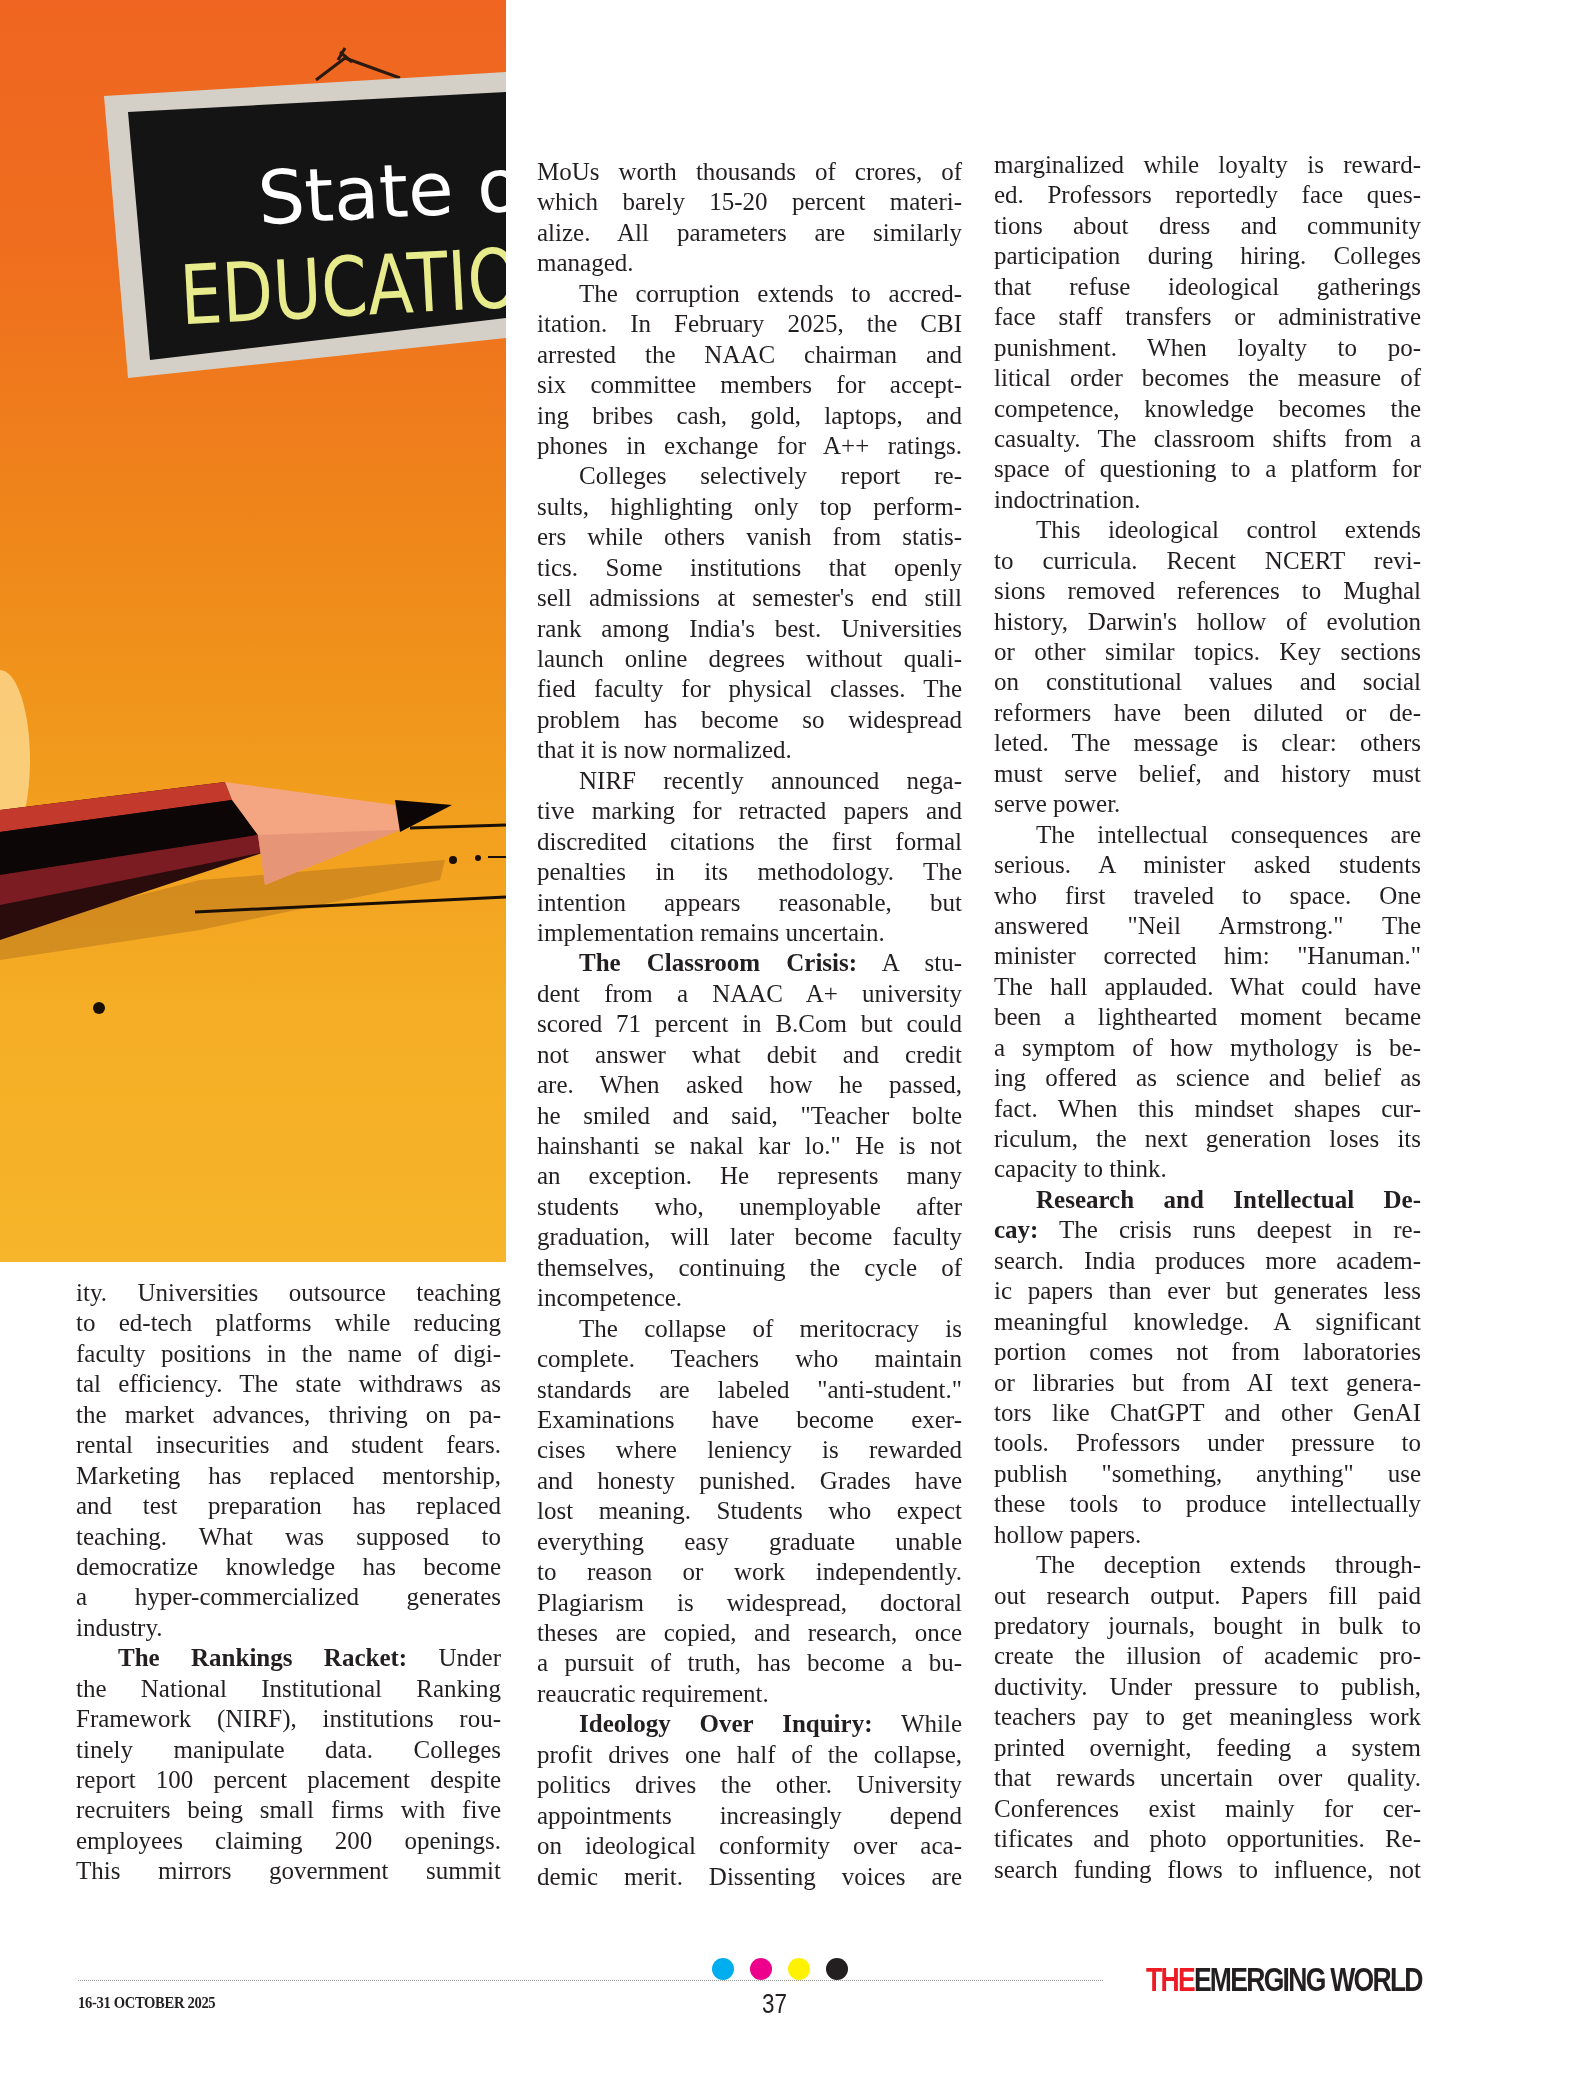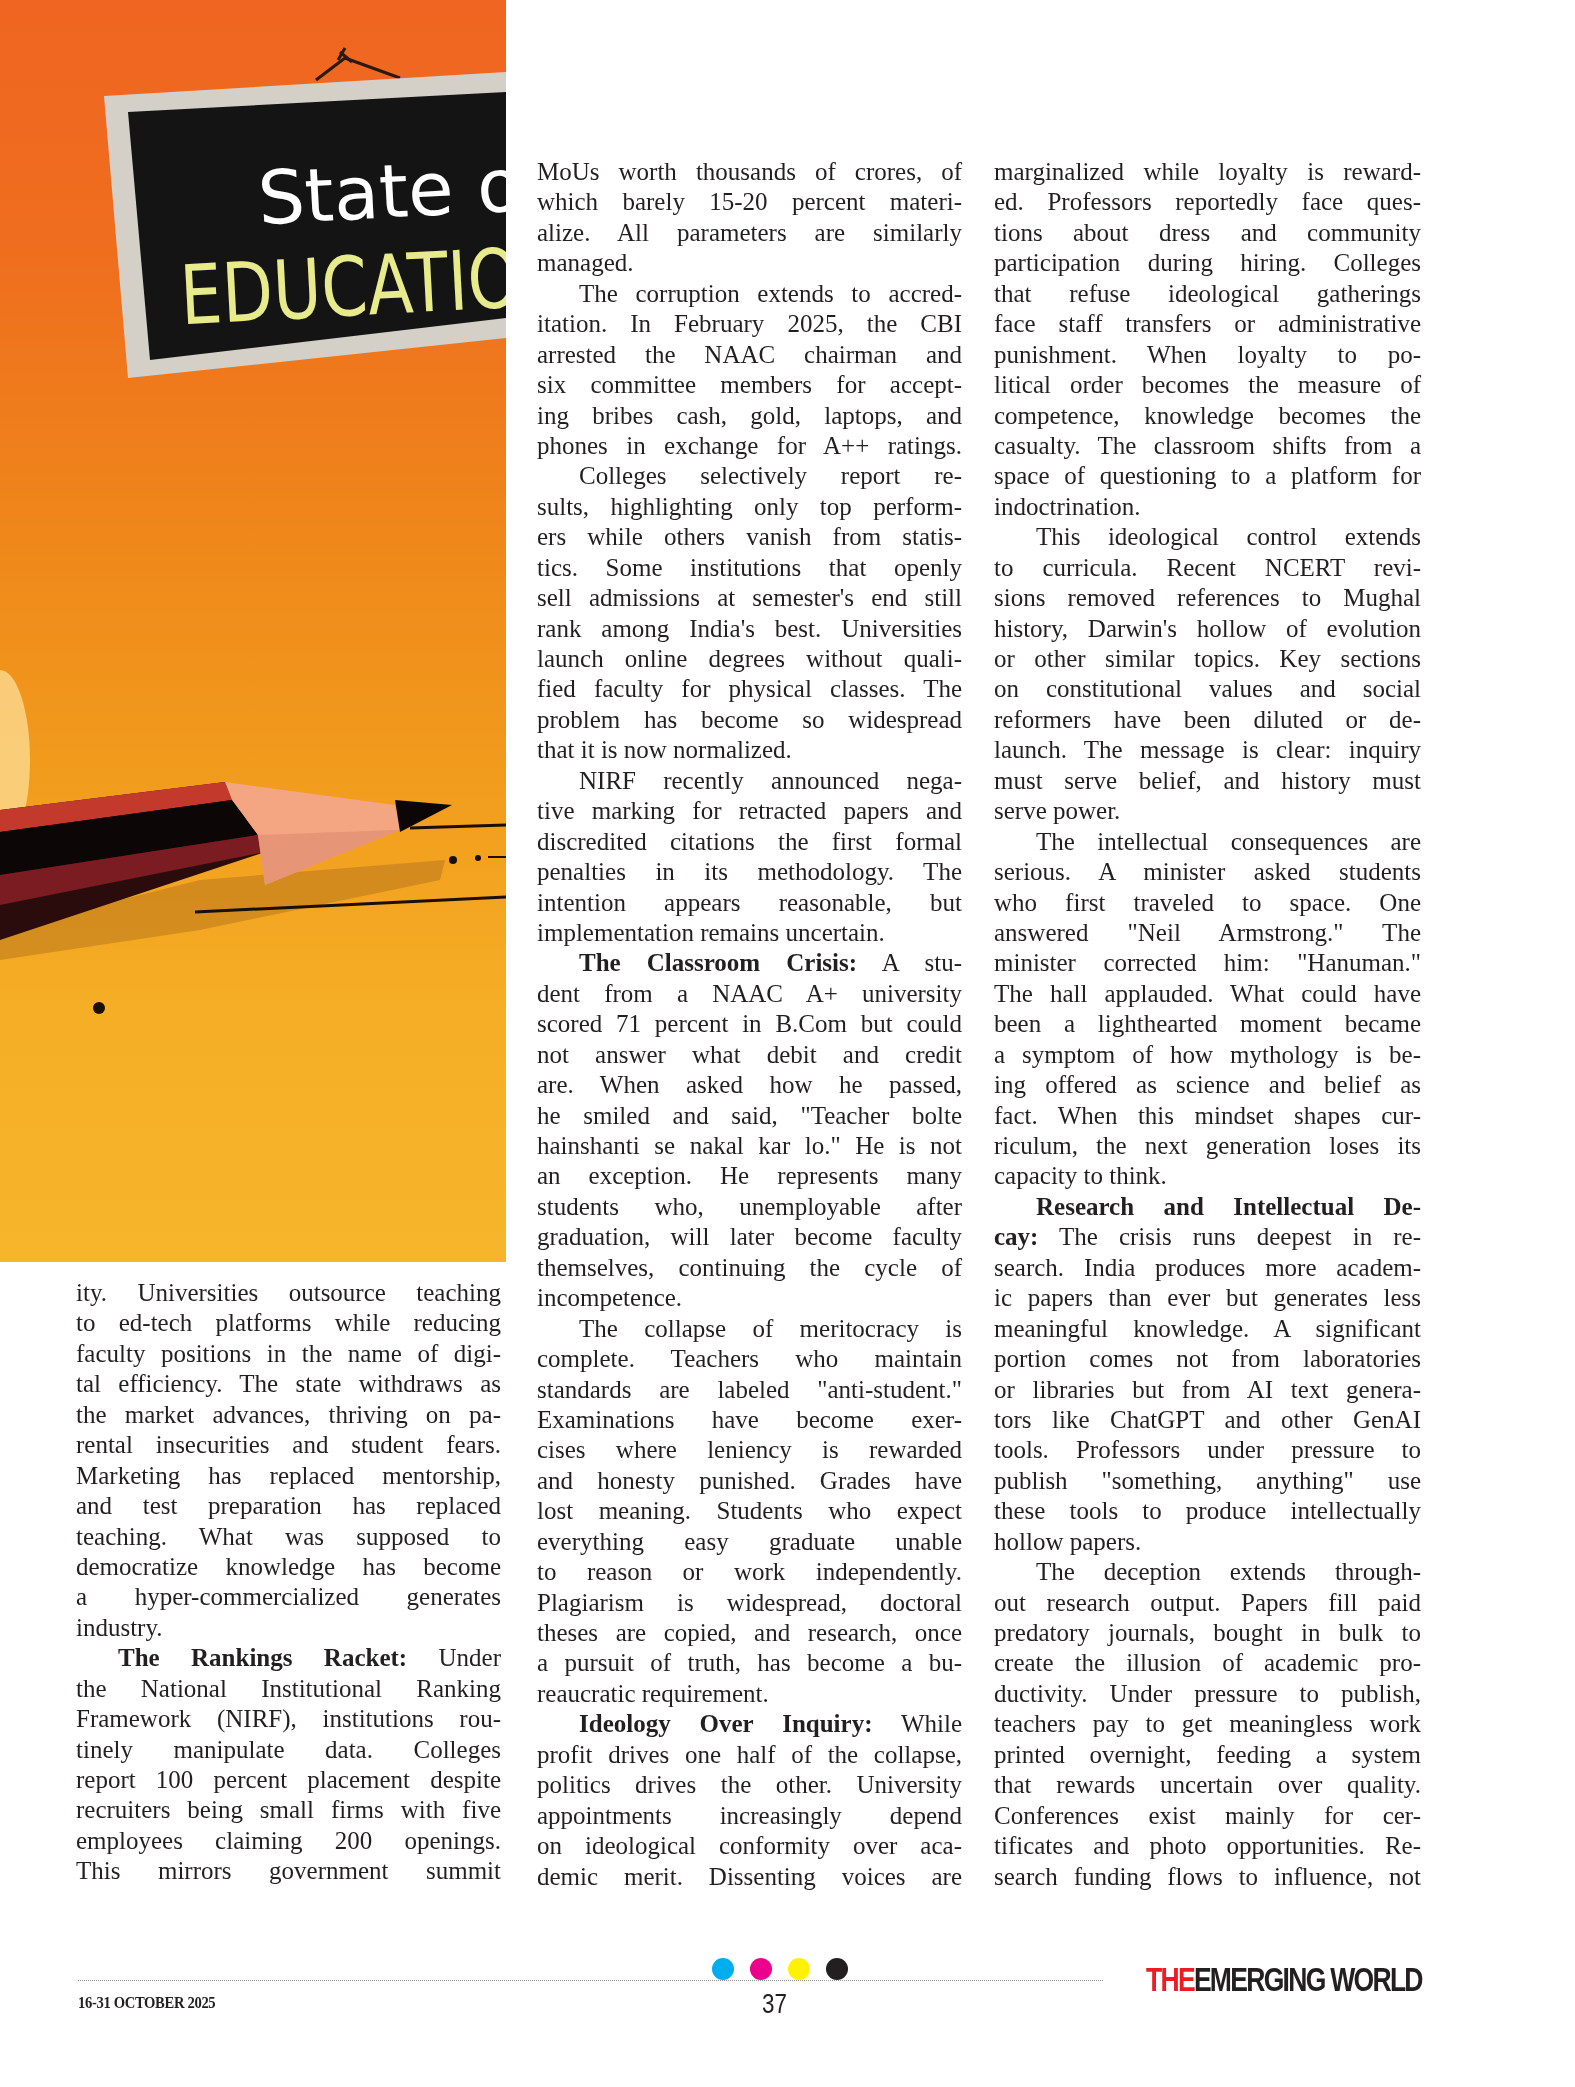--- a/index.html
+++ b/index.html
@@ -17,21 +17,21 @@
     position: absolute; width: 425px;
     font-size: 25px; line-height: 30.45px;
   }
   .col .ln { display: block; text-align: justify; text-align-last: justify; white-space: nowrap; height: 30.45px; overflow: visible; }
   .col .ln.last { text-align-last: left; }
   .col .ln.ind { padding-left: 42px; }
   .col b { font-weight: bold; }
 
   #col1 { left: 76px; top: 1278px; width: 425px; }
   #col2 { left: 537px; top: 157px; width: 425px; }
-  #col3 { left: 994px; top: 157px; width: 427px; }
+  #col3 { left: 994px; top: 150px; width: 427px; }
 
   .footer-rule {
     position: absolute; left: 78px; top: 1980px; width: 1025px; height: 0;
     border-top: 1.5px dotted #9a9a9a;
   }
   .dots { position: absolute; left: 712px; top: 1958px; display: flex; gap: 16px; }
   .dot { width: 22px; height: 22px; border-radius: 50%; display: block; }
 
   .date {
     position: absolute; left: 78px; top: 1993px;
@@ -181,21 +181,21 @@
     <span class="ln"><span>casualty. The classroom shifts from a</span></span>
     <span class="ln"><span>space of questioning to a platform for</span></span>
     <span class="ln last"><span>indoctrination.</span></span>
     <span class="ln ind"><span>This ideological control extends</span></span>
     <span class="ln"><span>to curricula. Recent NCERT revi-</span></span>
     <span class="ln"><span>sions removed references to Mughal</span></span>
     <span class="ln"><span>history, Darwin's hollow of evolution</span></span>
     <span class="ln"><span>or other similar topics. Key sections</span></span>
     <span class="ln"><span>on constitutional values and social</span></span>
     <span class="ln"><span>reformers have been diluted or de-</span></span>
-    <span class="ln"><span>launch. The message is clear: inquiry</span></span>
+    <span class="ln"><span>leted. The message is clear: others</span></span>
     <span class="ln"><span>must serve belief, and history must</span></span>
     <span class="ln last"><span>serve power.</span></span>
     <span class="ln ind"><span>The intellectual consequences are</span></span>
     <span class="ln"><span>serious. A minister asked students</span></span>
     <span class="ln"><span>who first traveled to space. One</span></span>
     <span class="ln"><span>answered "Neil Armstrong." The</span></span>
     <span class="ln"><span>minister corrected him: "Hanuman."</span></span>
     <span class="ln"><span>The hall applauded. What could have</span></span>
     <span class="ln"><span>been a lighthearted moment became</span></span>
     <span class="ln"><span>a symptom of how mythology is be-</span></span>

